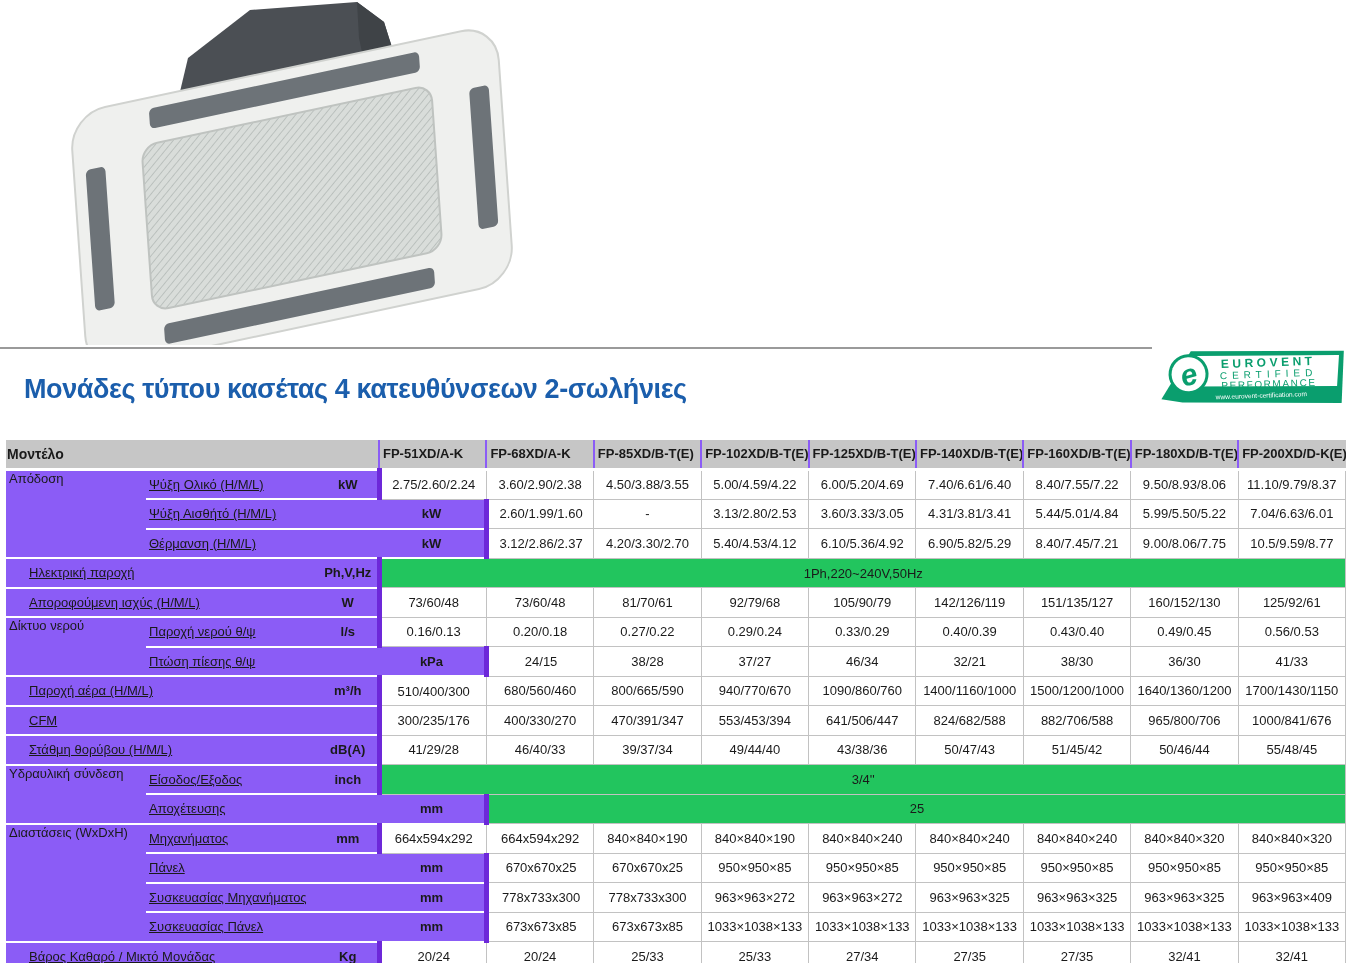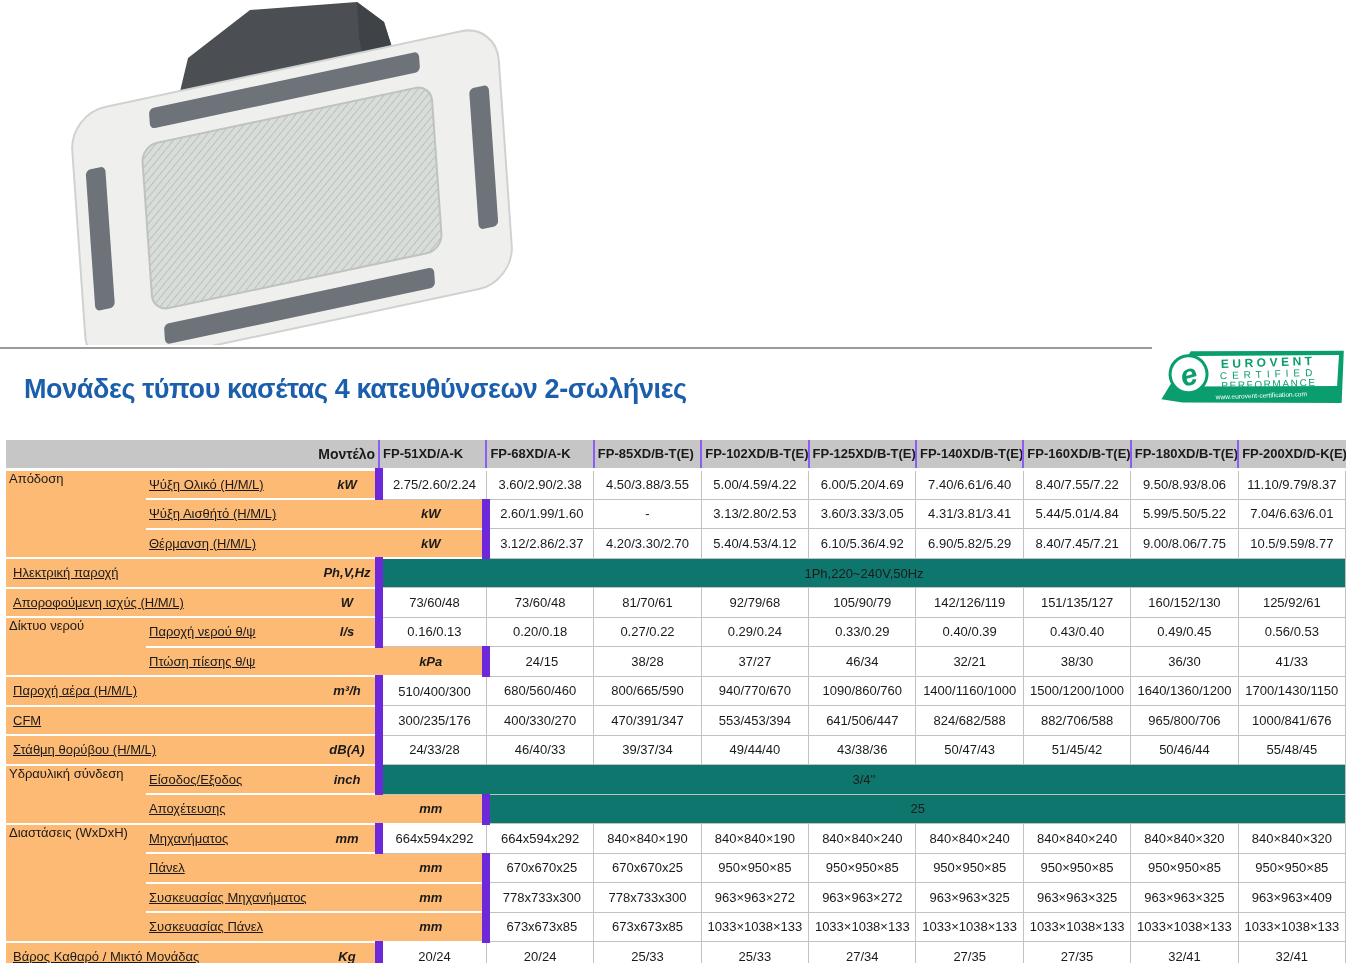--- a/index.html
+++ b/index.html
@@ -18,28 +18,28 @@
     position:absolute;left:6px;top:440px;width:1340px;
     border-collapse:collapse;table-layout:fixed;
   }
   table.spec th,table.spec td{
     padding:0 3px;font-size:13px;height:27.5px;white-space:nowrap;overflow:hidden;
   }
   thead th{
     background:#c6c6c6;font-weight:bold;border-bottom:3px solid #ffffff;
     border-left:2px solid #8b5cf6;text-align:left;font-size:13px;
   }
-  thead th.model-hdr{text-align:right;padding-left:23px;border-left:none;font-size:14px;}
-  .c-group,.c-label,.c-unit{background:#fdba74;border-bottom:2px solid #ffffff;}
+  thead th.model-hdr{text-align:left;padding-left:1px;border-left:none;font-size:14px;}
+  .c-group,.c-label,.c-unit{background:#8b5cf6;border-bottom:2px solid #ffffff;}
   .c-group{vertical-align:top;padding-top:5px;padding-left:7px;text-align:left;font-size:13.5px;}
   .c-label{padding-left:7px;text-align:left;font-size:13.5px;text-decoration:underline;}
-  .c-label.wide{padding-left:7px;margin-left:44px;}
-  .c-unit{font-weight:bold;text-align:center;border-right:8px solid #6d28d9;font-style:italic;}
+  .c-label.wide{padding-left:23px;margin-left:44px;}
+  .c-unit{font-weight:bold;text-align:center;border-right:5px solid #6d28d9;}
   .c-val{background:#ffffff;border:1px solid #c2c2c2;text-align:center;}
-  .c-span{background:#0f766e;border:1px solid #c2c2c2;text-align:center;}
+  .c-span{background:#22c55e;border:1px solid #c2c2c2;text-align:center;}
   tbody tr:last-child td{border-bottom:1px solid #9e9e9e;}
 </style>
 </head>
 <body>
 
 <div class="product-image">
   <svg width="480" height="345" viewBox="0 0 480 345">
     <defs>
       <pattern id="mesh" width="6" height="6" patternUnits="userSpaceOnUse" patternTransform="rotate(48)">
         <rect width="6" height="6" fill="#d9ddda"></rect>
@@ -212,21 +212,21 @@
         <td class="c-val">553/453/394</td>
         <td class="c-val">641/506/447</td>
         <td class="c-val">824/682/588</td>
         <td class="c-val">882/706/588</td>
         <td class="c-val">965/800/706</td>
         <td class="c-val">1000/841/676</td>
       </tr>
       <tr>
         <td class="c-label wide" colspan="2">Στάθμη θορύβου (H/M/L)</td>
         <td class="c-unit">dB(A)</td>
-        <td class="c-val">24/33/28</td>
+        <td class="c-val">41/29/28</td>
         <td class="c-val">46/40/33</td>
         <td class="c-val">39/37/34</td>
         <td class="c-val">49/44/40</td>
         <td class="c-val">43/38/36</td>
         <td class="c-val">50/47/43</td>
         <td class="c-val">51/45/42</td>
         <td class="c-val">50/46/44</td>
         <td class="c-val">55/48/45</td>
       </tr>
       <tr>

